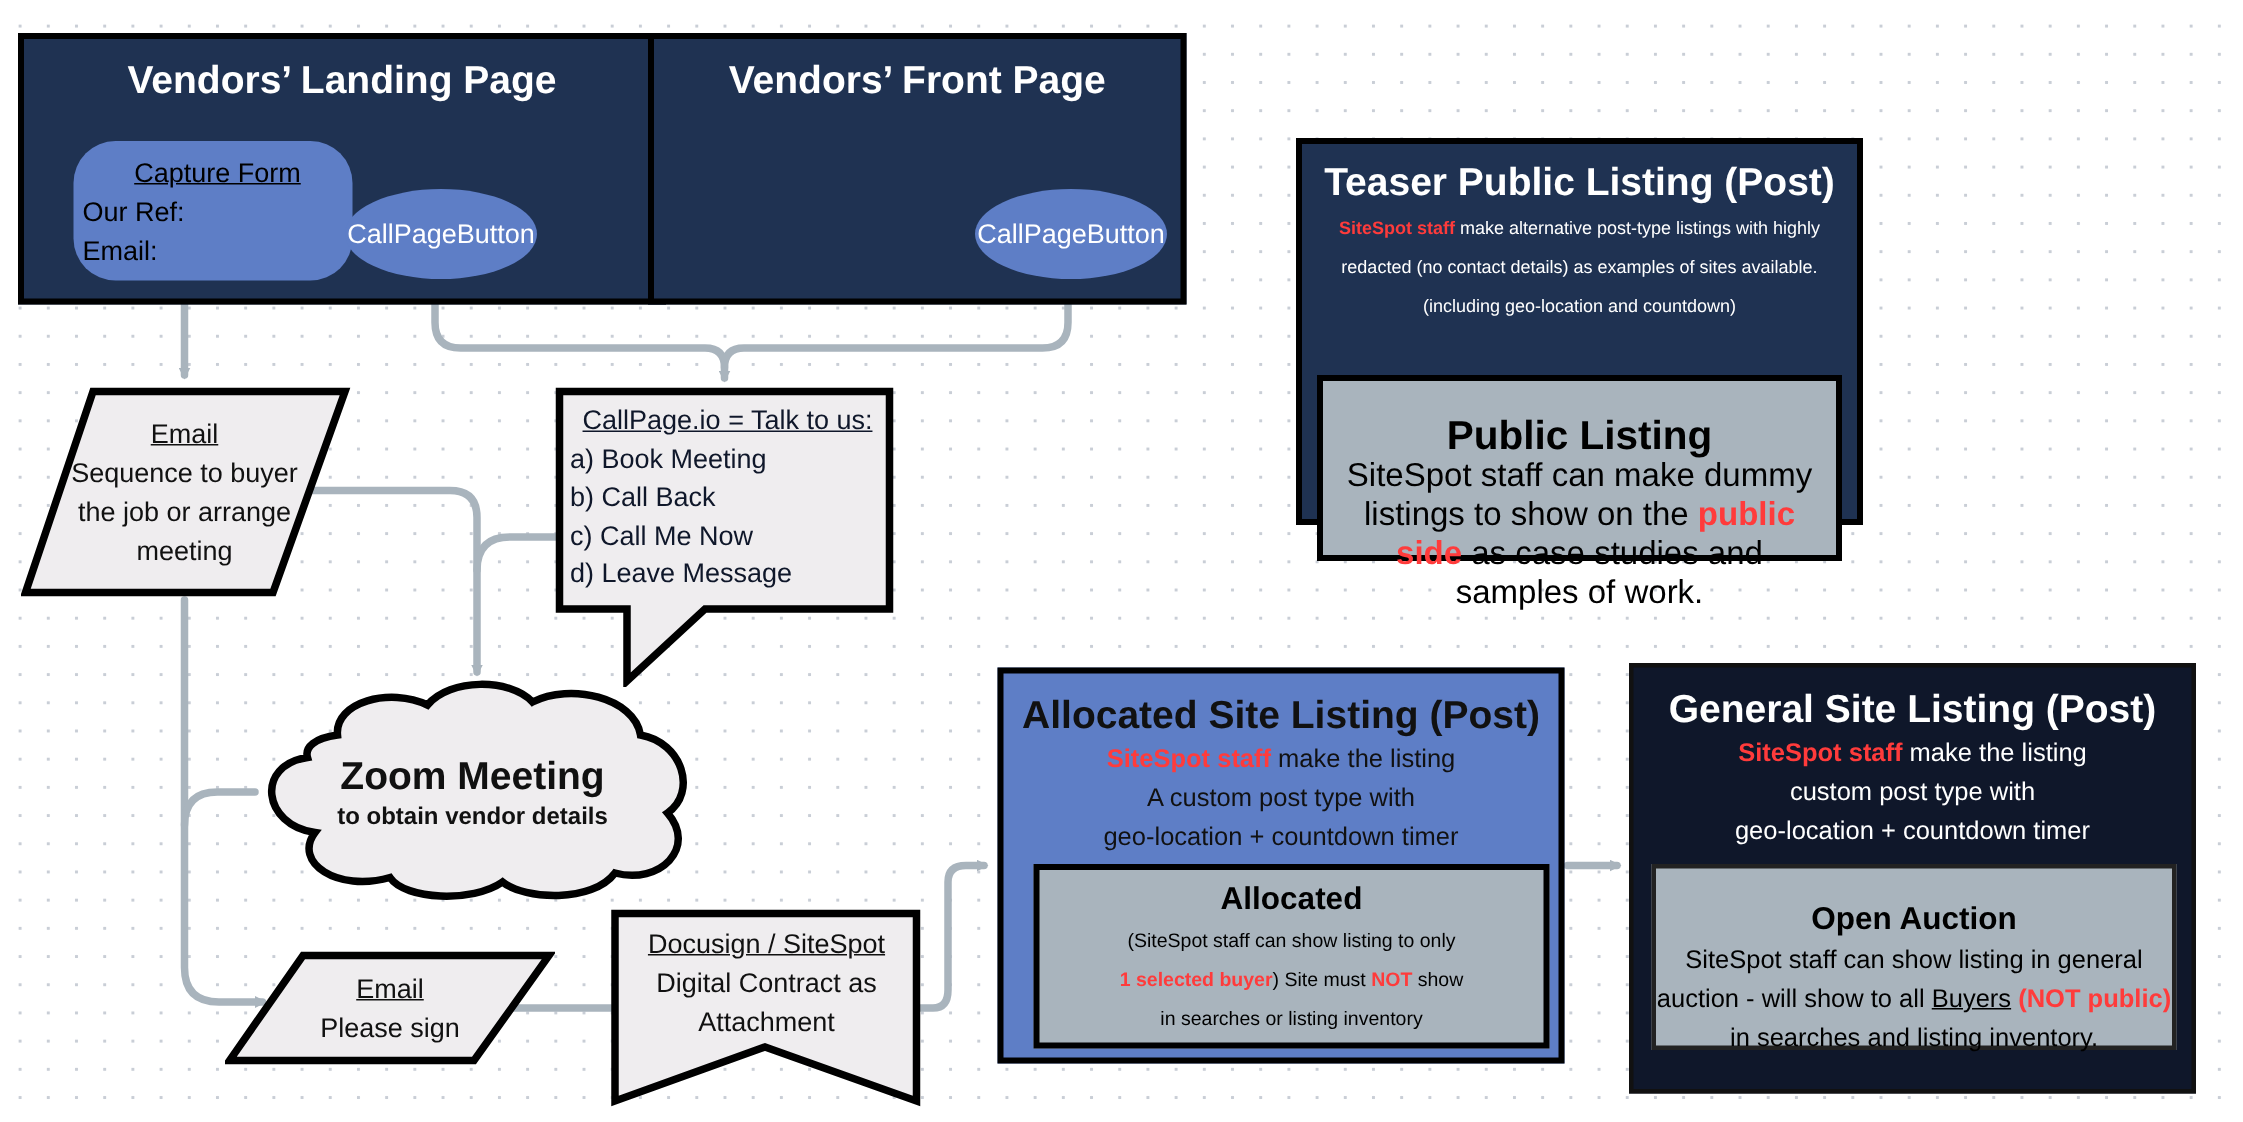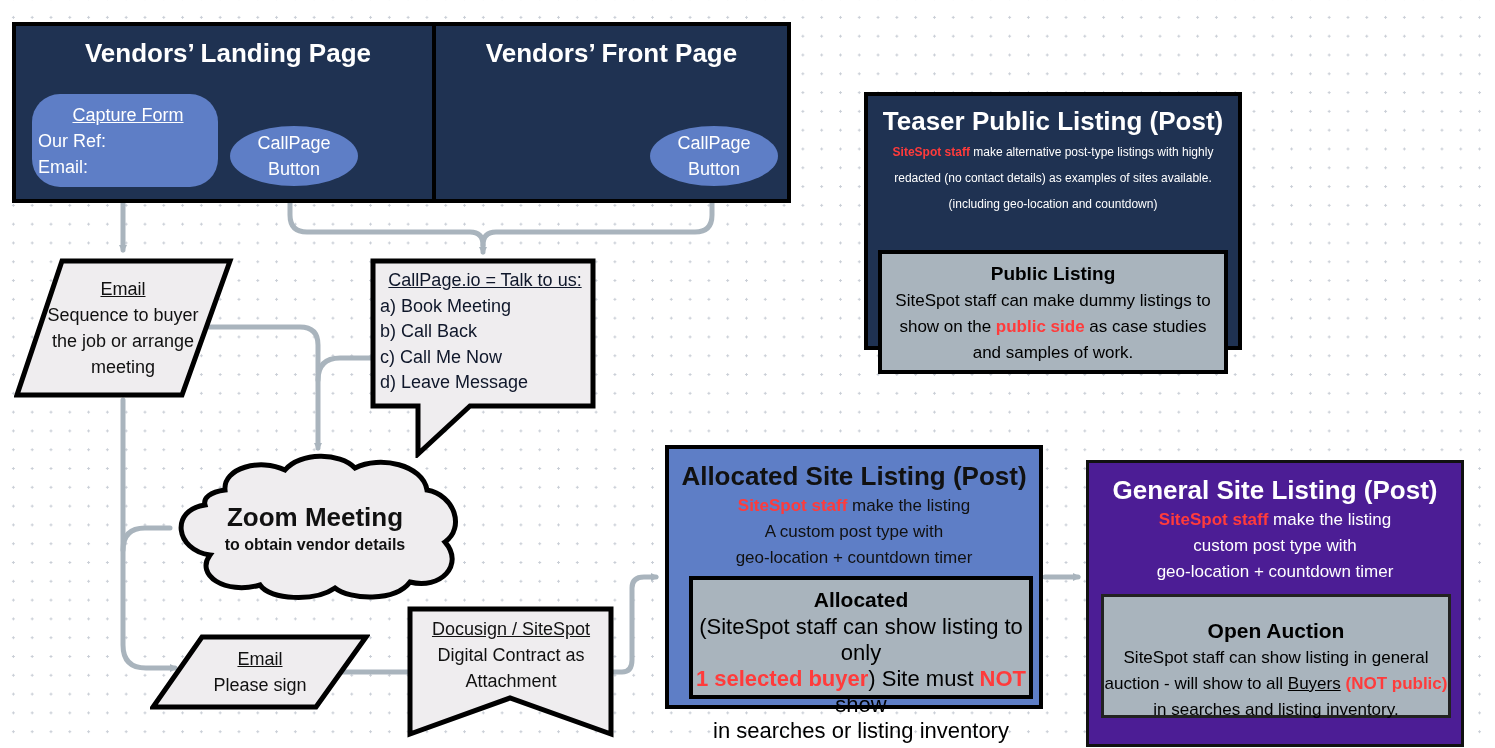--- a/index.html
+++ b/index.html
@@ -8,22 +8,22 @@
     background-color:#ffffff;
     background-image: radial-gradient(circle, #c9ced6 1.1px, transparent 1.3px);
     background-size:18.8px 18.8px;
     background-position:4px 8px;
     font-family:"Liberation Sans", sans-serif;
   }
   .abs { position:absolute; box-sizing:border-box; }
   svg.conn { position:absolute; left:0; top:0; width:1495px; height:748px; pointer-events:none; }
   .navy-box { background:#1f3252; border:4px solid #000; color:#fff; }
   .box-title { text-align:center; font-weight:bold; color:#fff; }
-  .pill { background:#5e7ec6; color:#ffffff; }
-  .ellipse-btn { background:#5e7ec6; color:#fff; border-radius:50%; display:flex; flex-direction:column; align-items:center; justify-content:center; font-size:18px; line-height:26px; }
+  .pill { background:#5e7ec6; color:#000000;margin-left:17px; }
+  .ellipse-btn { background:#5e7ec6; color:#fff; border-radius:50%; display:flex; flex-direction:row; align-items:center; justify-content:center; font-size:18px; line-height:26px; }
   .underline { text-decoration:underline; }
   .red { color:#ff3b3b; font-weight:bold; }
   .gray-inner { background:#a9b4bd; border:4px solid #000; color:#000; text-align:center; }
   .center { text-align:center; }
   .shape-text { position:absolute; text-align:center; color:#111; font-size:18px; line-height:26px; }
 </style>
 </head>
 <body>
 
 <svg class="conn" viewBox="0 0 1495 748">
@@ -76,22 +76,22 @@
     <span>Button</span>
   </div>
 </div>
 
 <div class="abs navy-box" style="left:864px;top:92px;width:378px;height:258px;">
   <div class="box-title" style="font-size:26px;margin-top:10px;">Teaser Public Listing (Post)</div>
   <div class="center" style="font-size:12px;line-height:26px;padding:2px 14px 0;">
     <span class="red">SiteSpot staff</span><span> make alternative post-type listings with highly redacted (no contact details) as examples of sites available. (including geo-location and countdown)</span>
   </div>
   <div class="abs gray-inner" style="left:10px;top:154px;width:350px;height:124px;padding-top:6px;">
-    <div style="font-size:19px;font-weight:bold;line-height:28px;">Public Listing</div>
-    <div style="font-size:17px;line-height:26px;padding:0 6px;">
+    <div style="font-size:27px;font-weight:bold;line-height:28px;margin-top:16px;">Public Listing</div>
+    <div style="font-size:22px;line-height:26px;padding:0 6px;">
       <span>SiteSpot staff can make dummy listings to show on the </span><span class="red">public side</span><span> as case studies and samples of work.</span>
     </div>
   </div>
 </div>
 
 <svg class="abs" style="left:14px;top:258px;" width="220" height="140" viewBox="0 0 220 140">
   <polygon points="48,3 216,3 168,137 3,137" fill="#efedef" stroke="#000" stroke-width="5"></polygon>
 </svg>
 <div class="shape-text" style="left:40px;top:276px;width:166px;">
   <div class="underline">Email</div>
@@ -138,29 +138,29 @@
 
 <div class="abs" style="left:665px;top:445px;width:378px;height:264px;background:#5e7ec6;border:4px solid #000;color:#111;">
   <div class="center" style="font-size:26px;font-weight:bold;margin-top:10px;line-height:34px;">Allocated Site Listing (Post)</div>
   <div class="center" style="font-size:17px;line-height:26px;">
     <div><span class="red">SiteSpot staff</span><span> make the listing</span></div>
     <div>A custom post type with</div>
     <div>geo-location + countdown timer</div>
   </div>
   <div class="abs gray-inner" style="left:20px;top:127px;width:344px;height:123px;padding-top:6px;">
     <div style="font-size:21px;font-weight:bold;line-height:28px;">Allocated</div>
-    <div style="font-size:22px;line-height:26px;">
+    <div style="font-size:13px;line-height:26px;">
       <div>(SiteSpot staff can show listing to only</div>
       <div><span class="red">1 selected buyer</span><span>) Site must </span><span class="red">NOT</span><span> show</span></div>
       <div>in searches or listing inventory</div>
     </div>
   </div>
 </div>
 
-<div class="abs" style="left:1086px;top:442px;width:378px;height:287px;background:#4c1d95;border:3px solid #111;color:#fff;margin-top:18px;">
+<div class="abs" style="left:1086px;top:442px;width:378px;height:287px;background:#0f172a;border:3px solid #111;color:#fff;">
   <div class="center" style="font-size:26px;font-weight:bold;margin-top:10px;line-height:34px;">General Site Listing (Post)</div>
   <div class="center" style="font-size:17px;line-height:26px;">
     <div><span class="red">SiteSpot staff</span><span> make the listing</span></div>
     <div>custom post type with</div>
     <div>geo-location + countdown timer</div>
   </div>
   <div class="abs gray-inner" style="left:12px;top:131px;width:350px;height:124px;padding-top:20px;border:3px solid #222;">
     <div style="font-size:21px;font-weight:bold;line-height:28px;">Open Auction</div>
     <div style="font-size:17px;line-height:26px;">
       <div>SiteSpot staff can show listing in general</div>

